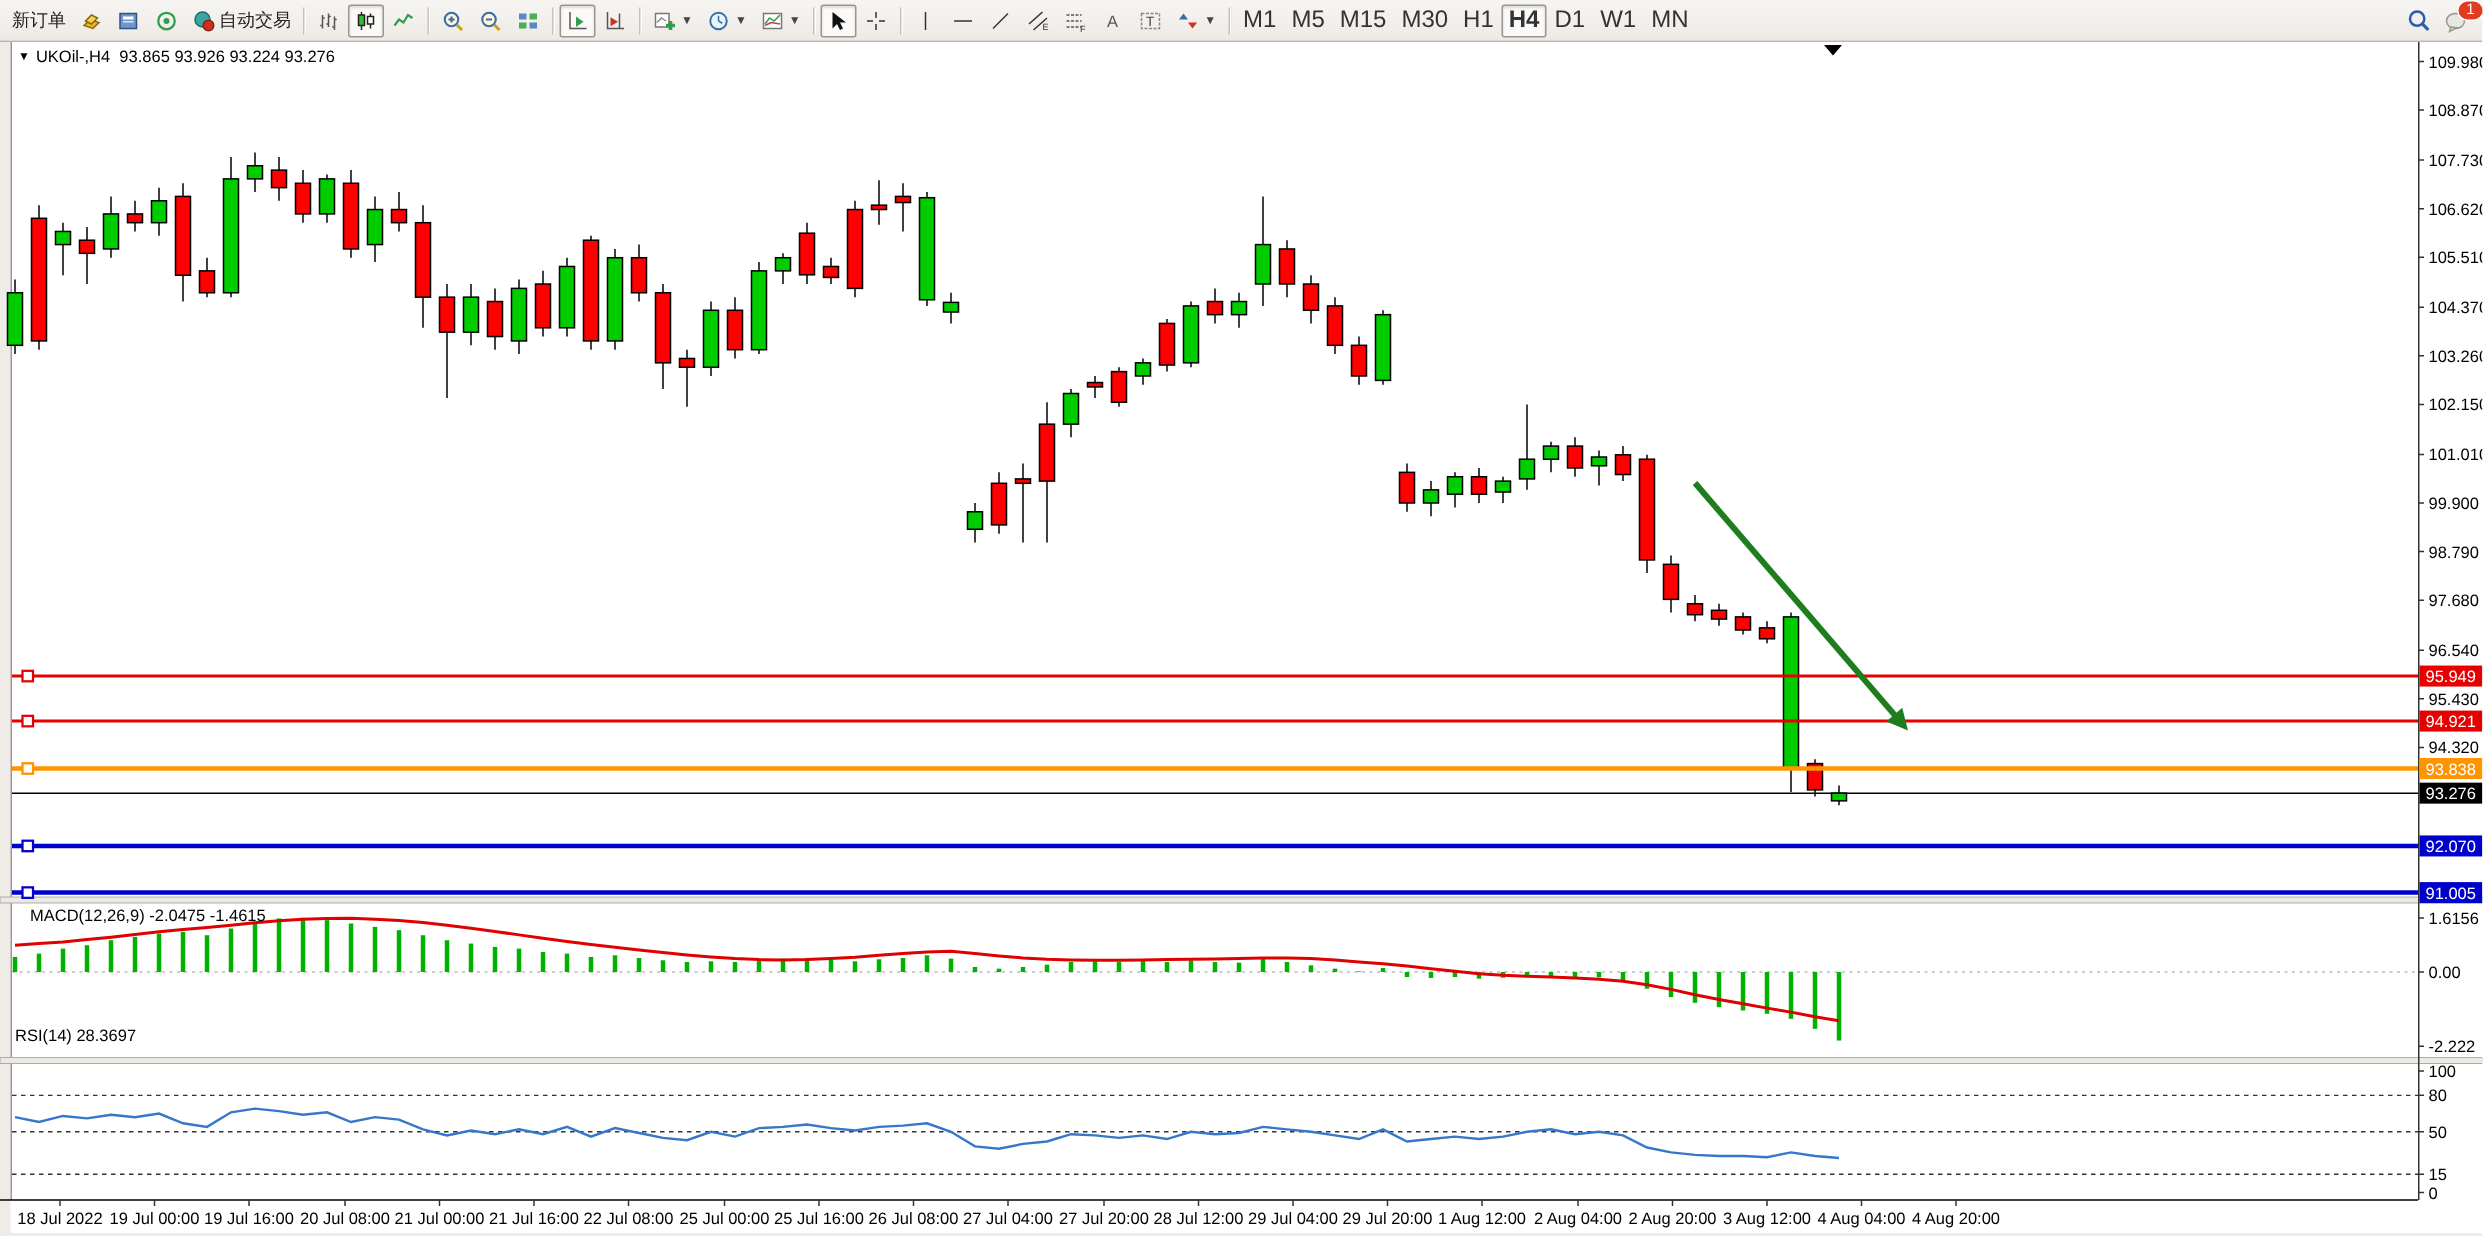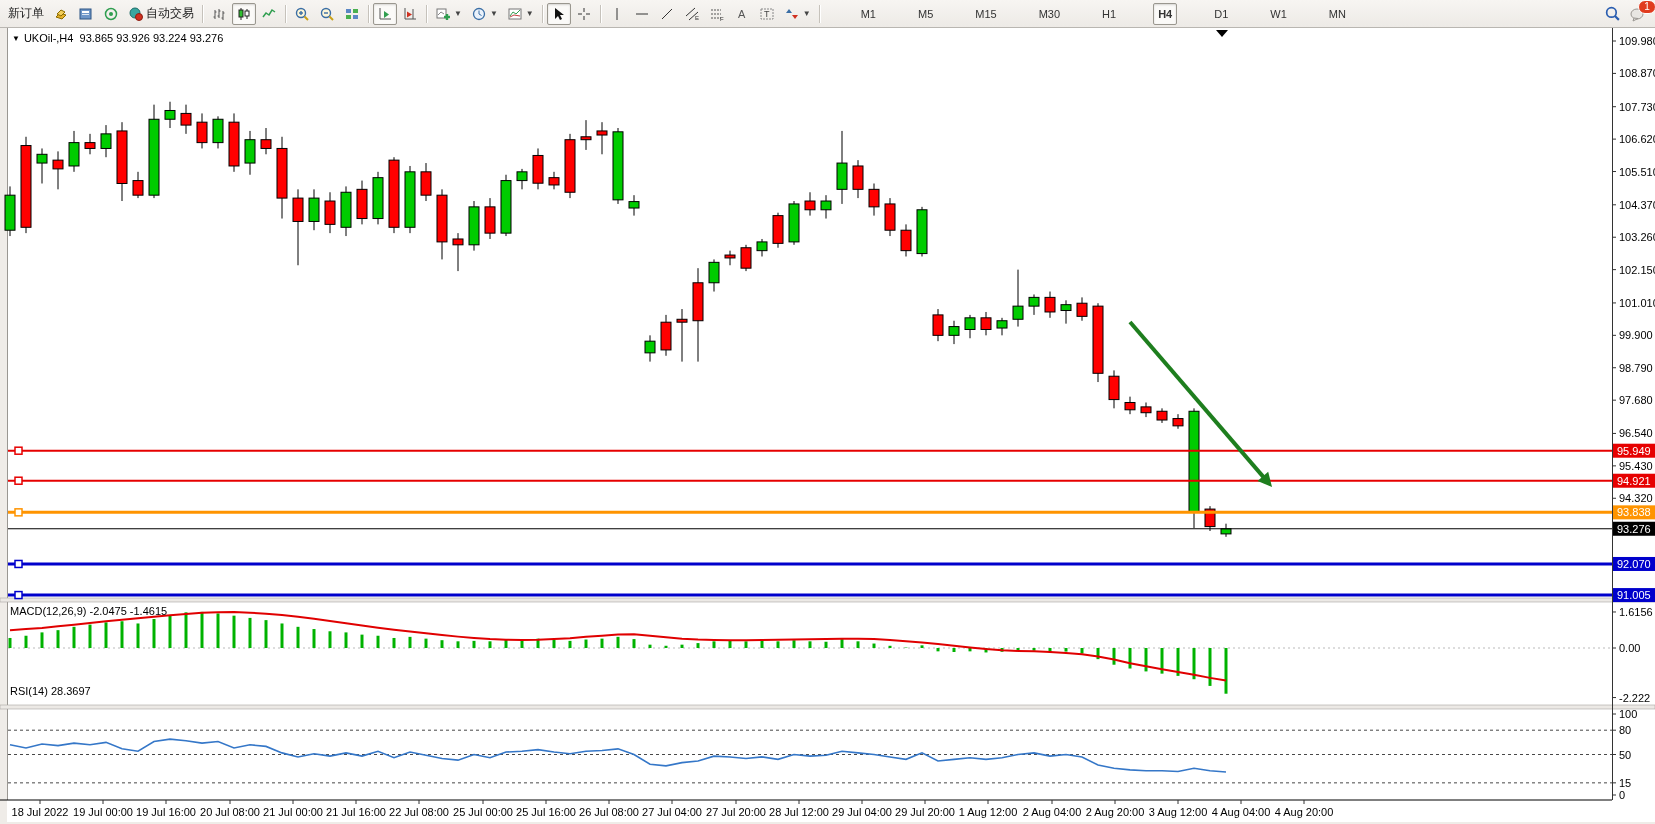--- a/index.html
+++ b/index.html
@@ -10,32 +10,32 @@
     background:linear-gradient(#f7f5f2,#edeae6);border-bottom:1px solid #b9b6b1;
     display:flex;align-items:center;padding:0 4px;box-sizing:border-box;gap:1px;}
   .tbtn{height:22px;min-width:22px;display:flex;align-items:center;justify-content:center;
     border:1px solid transparent;border-radius:2px;padding:0 3px;box-sizing:border-box;
     font-size:12px;color:#222;cursor:default;gap:2px;}
   .tbtn.active{background:#fbfaf8;border:1px solid #9a978f;box-shadow:inset 0 1px 2px rgba(0,0,0,.15);font-weight:bold;}
   .tsep{width:7px;height:22px;position:relative;}
   .tsep::before{content:"";position:absolute;left:3px;top:2px;bottom:2px;width:1px;
     background:#c6c2bb;border-right:1px solid #fff;}
   .caret{font-size:8px;color:#444;margin-left:1px;}
-  .tf{font-size:11px;color:#333;padding:0 4px;margin-left:32px;}
+  .tf{font-size:16px;color:#333;padding:0 4px;}
   #tb-right{margin-left:auto;display:flex;align-items:center;}
   #notif-badge{position:absolute;top:-4px;right:-6px;background:#e03c1f;color:#fff;
     border-radius:8px;font-size:10px;line-height:12px;min-width:12px;height:12px;
     text-align:center;padding:0 2px;border:1px solid #fff;}
   .cn{font-size:12px;}
   
   #chart-area{position:absolute;left:0;top:28px;width:1655px;height:796px;background:#fff;}
   .overlay{position:absolute;font-size:11px;color:#000;white-space:nowrap;z-index:5;text-align:center;}
   #chart-title{left:12px;top:4px;}
   #chart-title .dd{font-size:8px;vertical-align:1px;margin-right:4px;}
-  #macd-label{left:10px;top:577px;}
+  #macd-label{left:20px;top:577px;}
   #rsi-label{left:10px;top:657px;}
   svg text{font-family:"Liberation Sans",sans-serif;}
 </style>
 </head>
 <body>
 
 <div id="toolbar">
   <div class="tbtn cn">新订单</div>
   <div class="tbtn">
     <svg width="16" height="16" viewBox="0 0 16 16">

